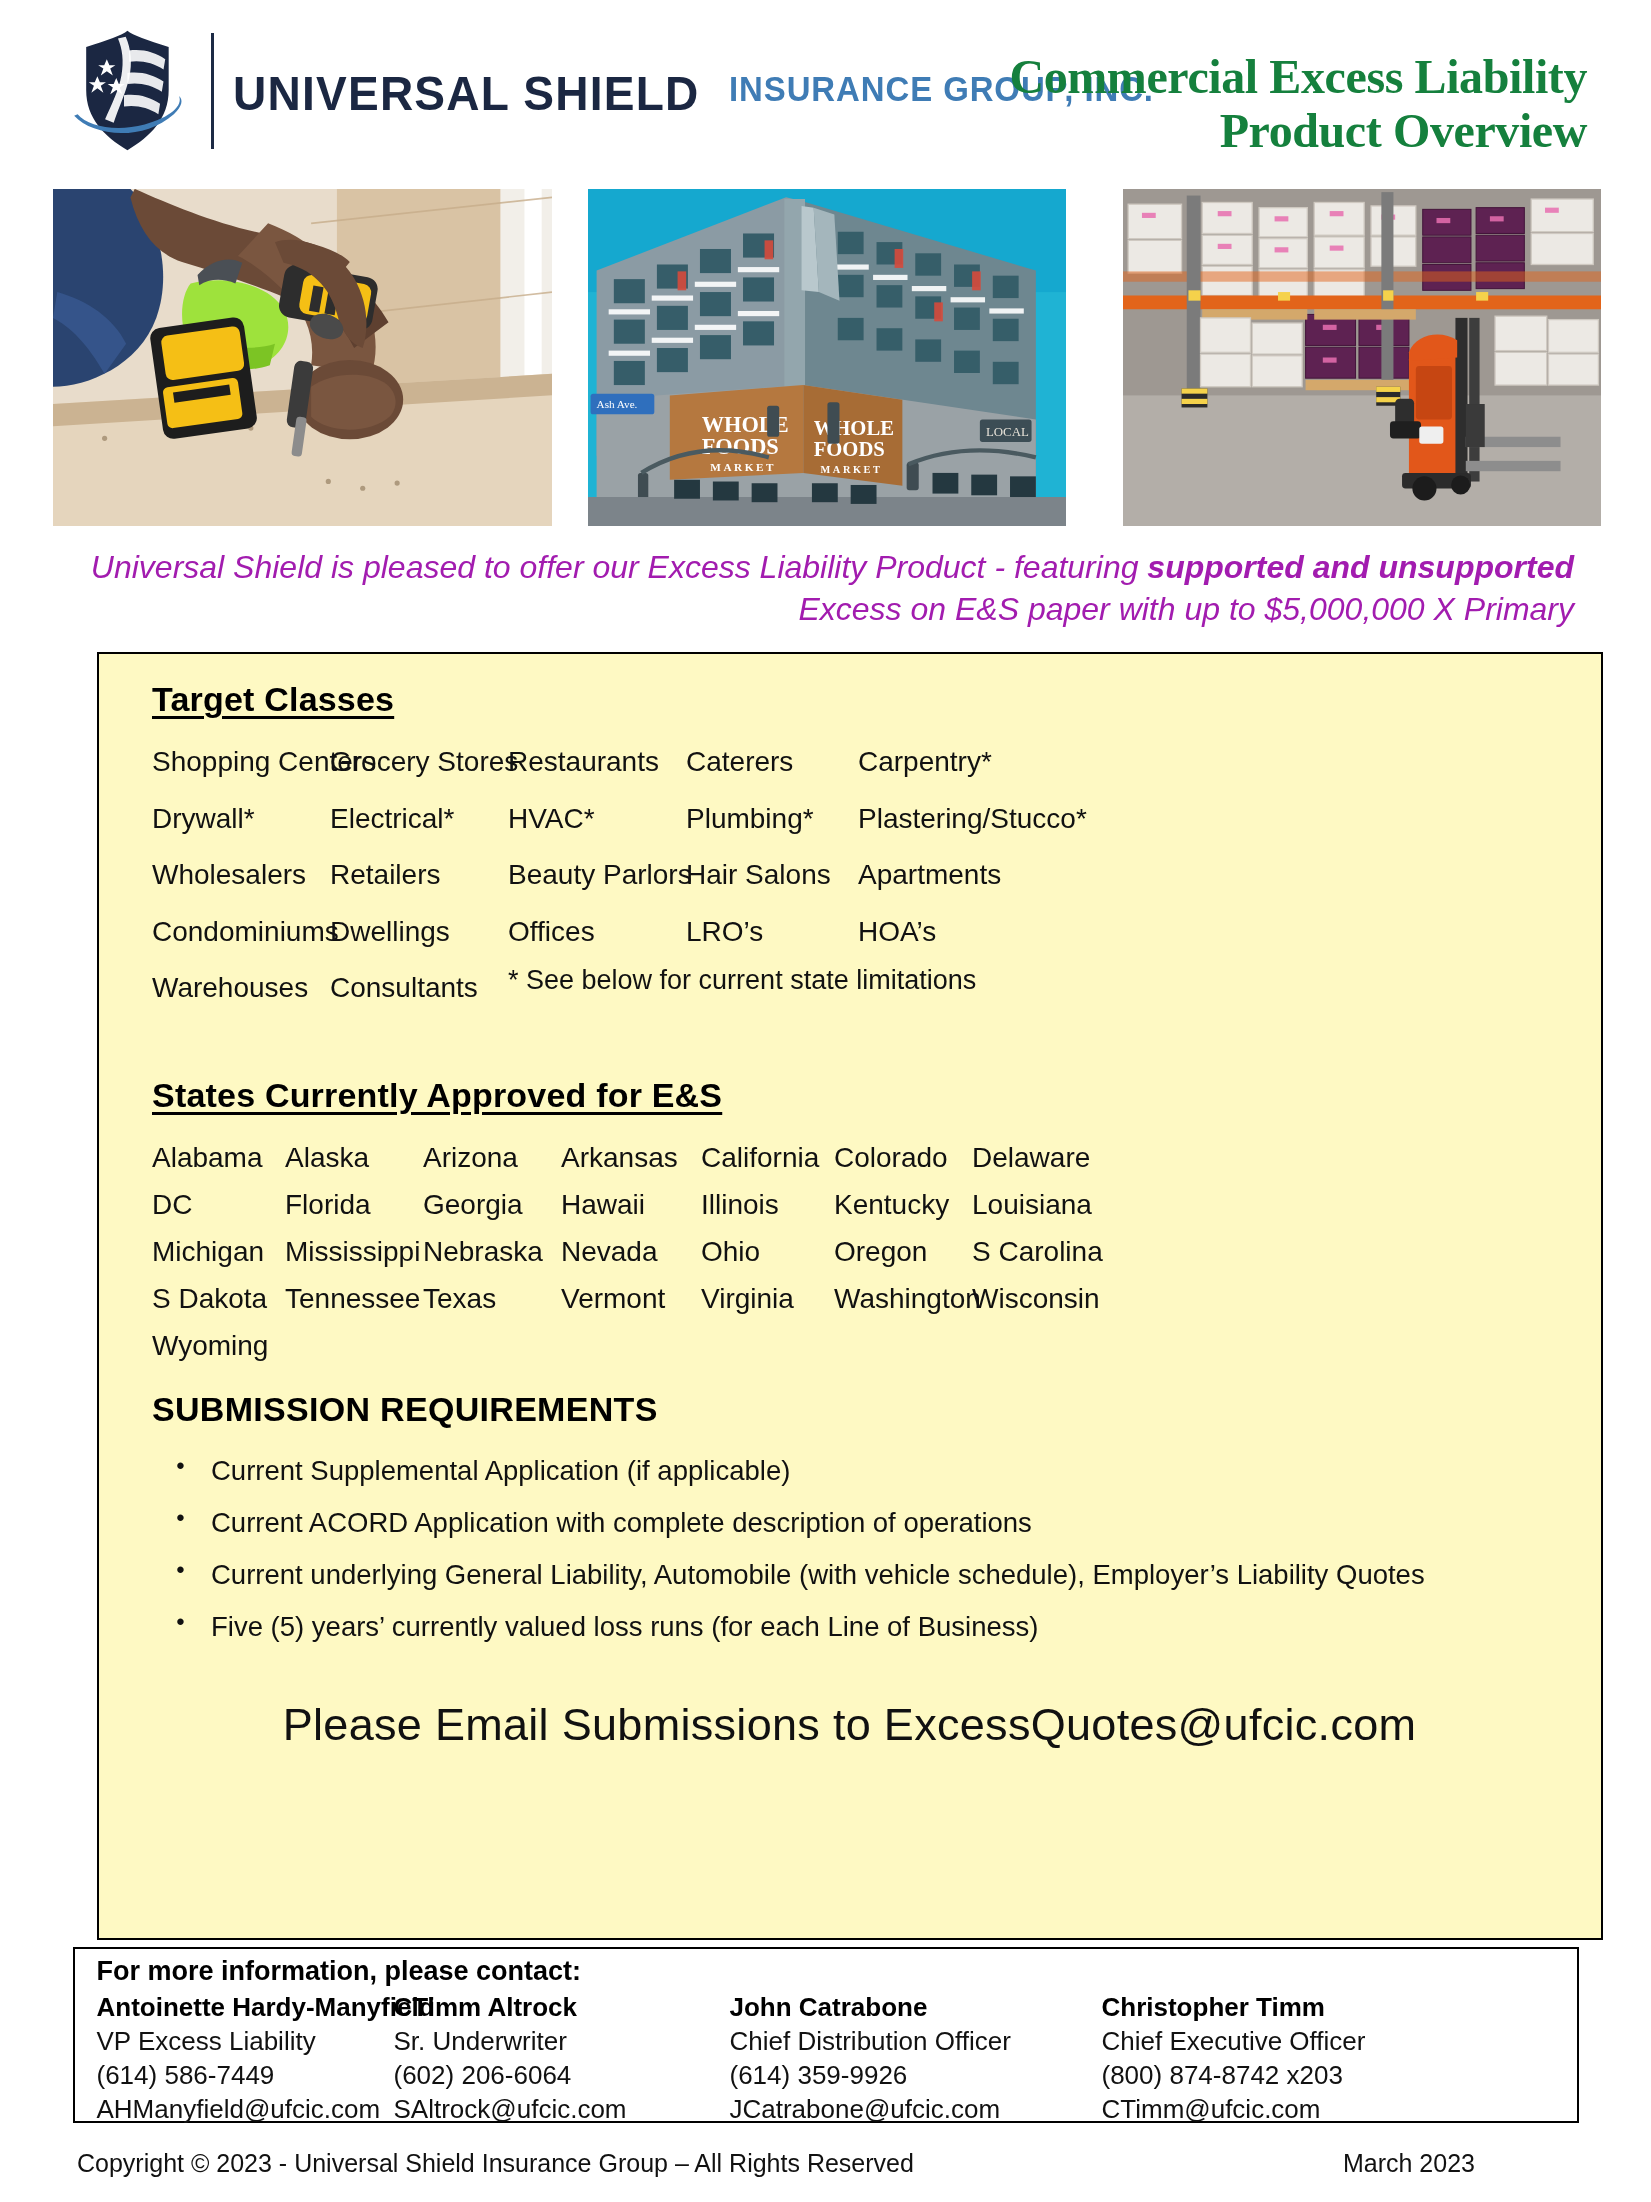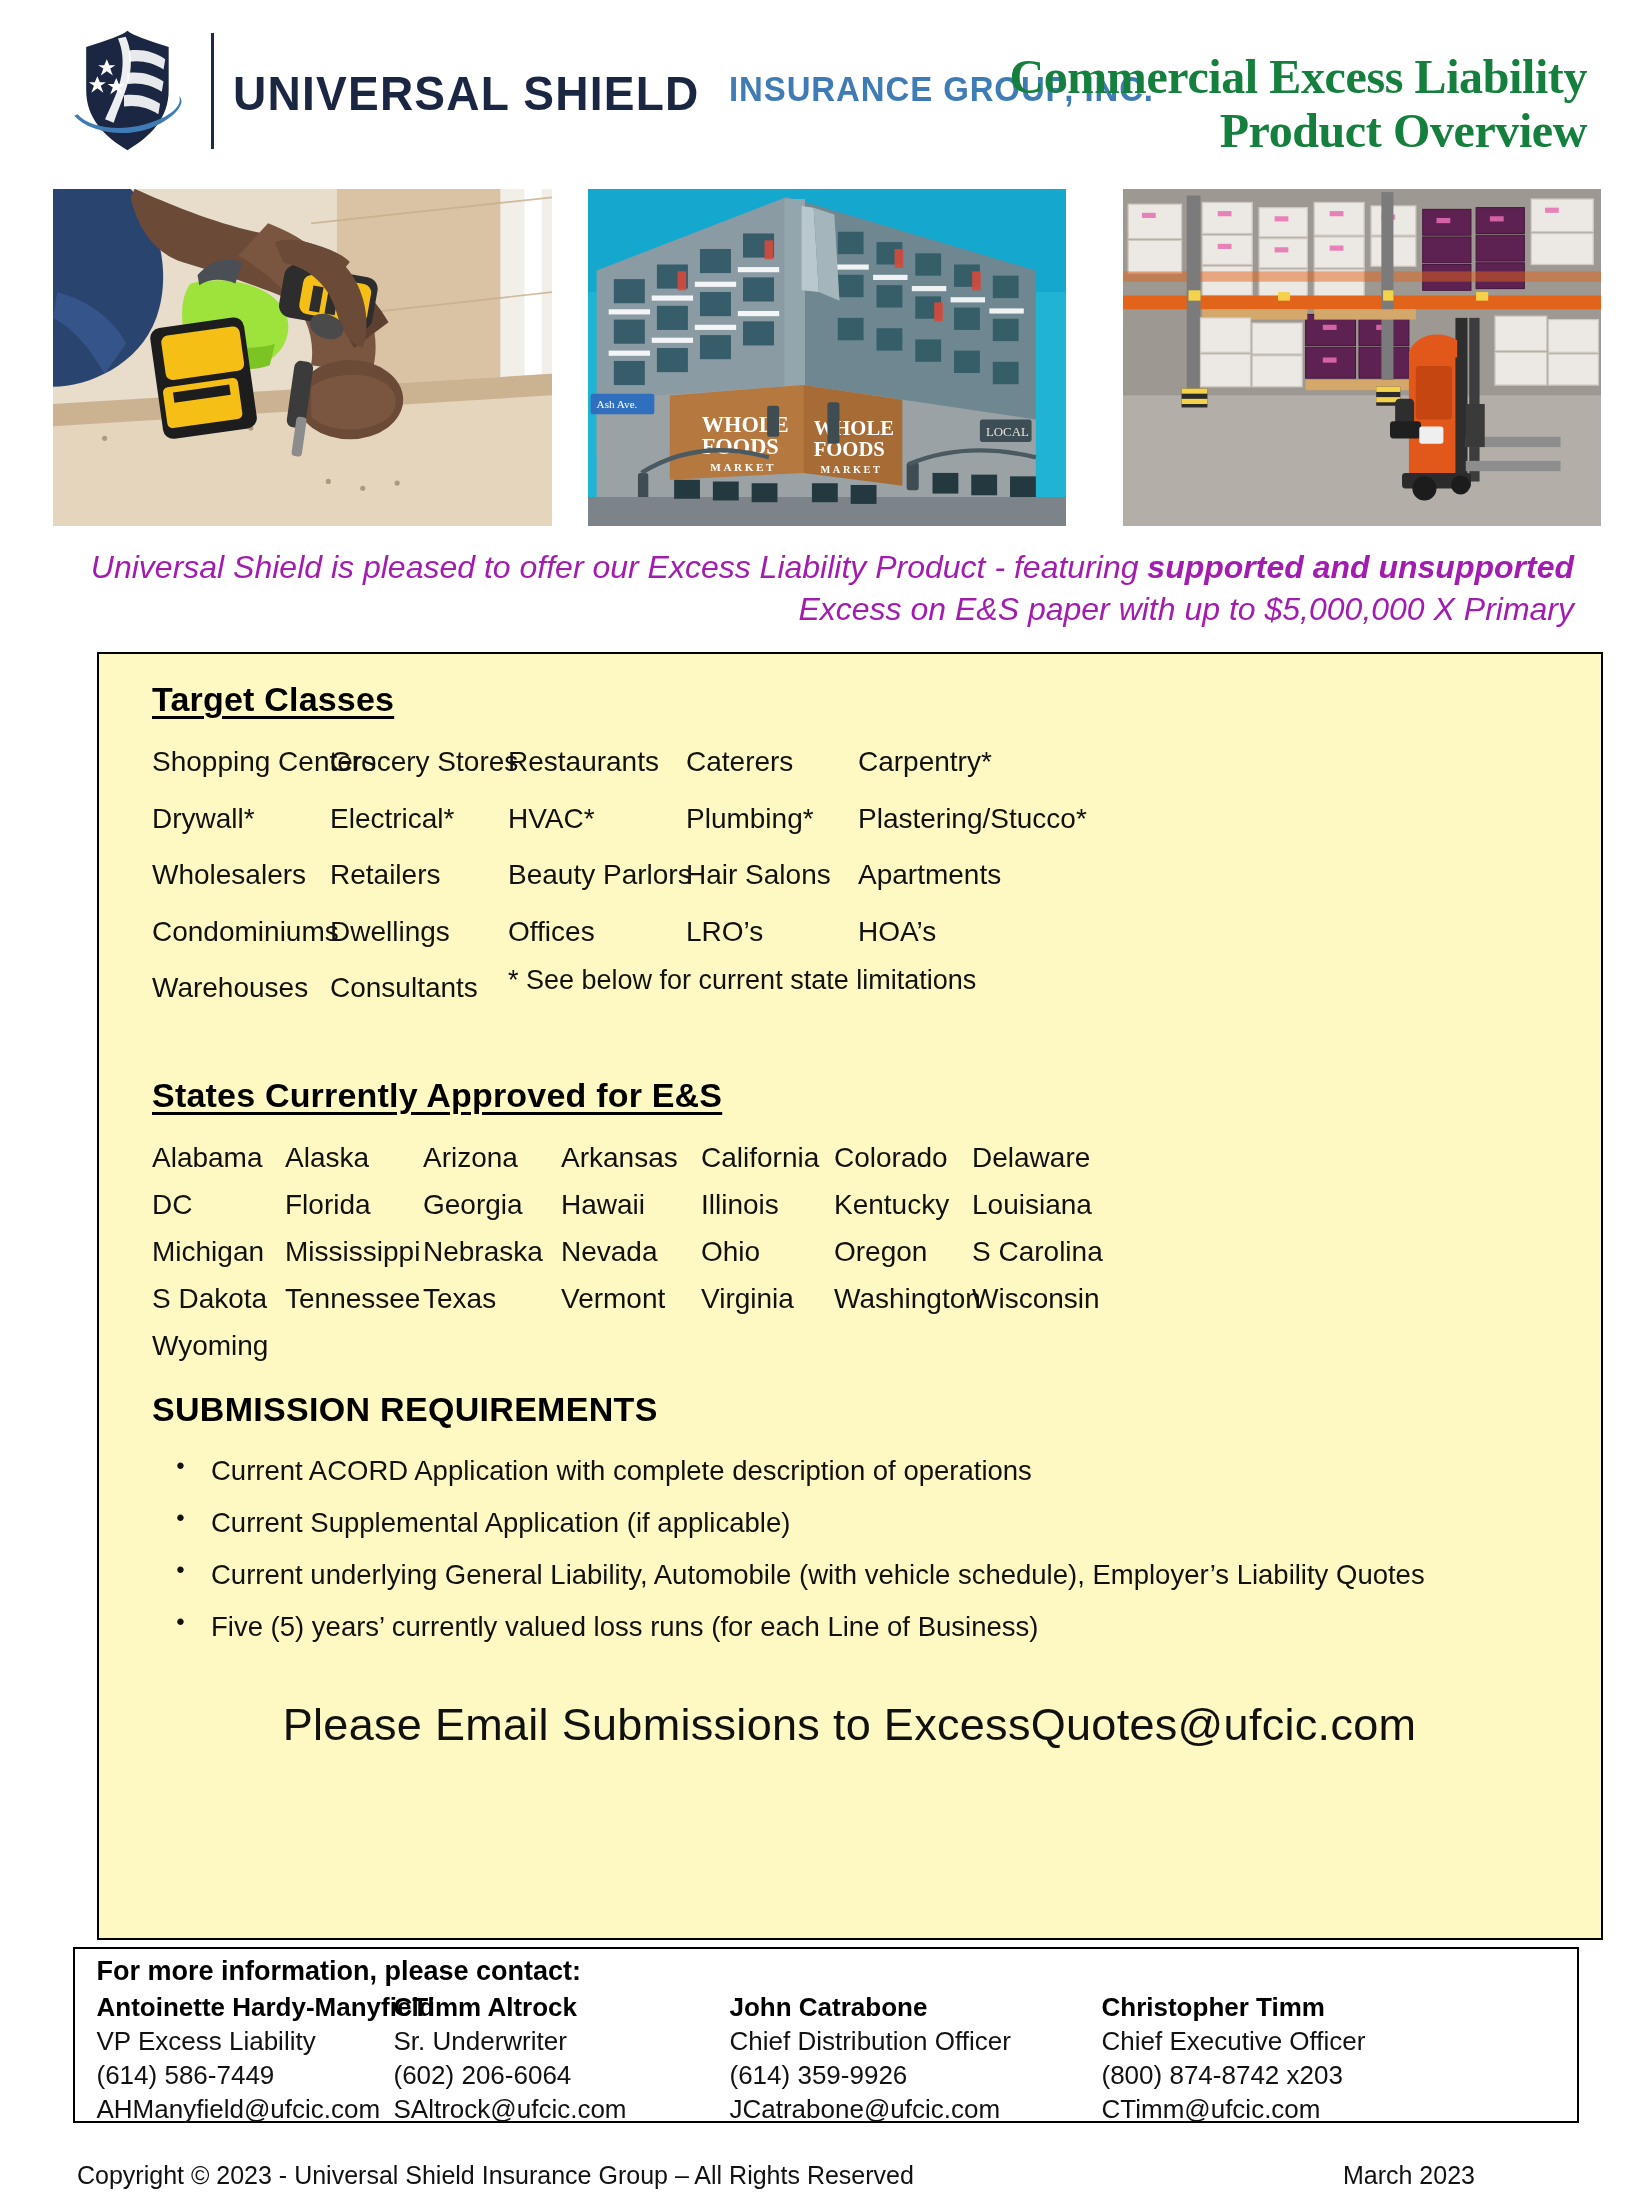--- a/index.html
+++ b/index.html
@@ -291,21 +291,20 @@
     color: #000;
   }
 
   
   .footer {
     position: absolute;
     top: 2149px;
     left: 77px;
     width: 1497px;
     height: 34px;
-    margin-top: 12px;
   }
   .footer .copy {
     position: absolute;
     left: 0;
     top: 0;
     font-family: "Liberation Sans", sans-serif;
     font-size: 25px;
     color: #111;
   }
   .footer .date {
@@ -681,22 +680,22 @@
         <div class="cell">Vermont</div>
         <div class="cell">Virginia</div>
         <div class="cell">Washington</div>
         <div class="cell">Wisconsin</div>
         <div class="cell">Wyoming</div>
       </div>
 
     <div class="subm-head">SUBMISSION REQUIREMENTS</div>
 
     <ul class="bullets" id="bullet-list">
+        <li>Current Supplemental Application (if applicable)</li>
         <li>Current ACORD Application with complete description of operations</li>
-        <li>Current Supplemental Application (if applicable)</li>
         <li>Current underlying General Liability, Automobile (with vehicle schedule), Employer’s Liability Quotes</li>
         <li>Five (5) years’ currently valued loss runs (for each Line of Business)</li>
       </ul>
 
 
     <div class="email-line">Please Email Submissions to ExcessQuotes@ufcic.com</div>
   </div>
 
   <div class="contact-box">
     <div class="contact-head">For more information, please contact:</div>

